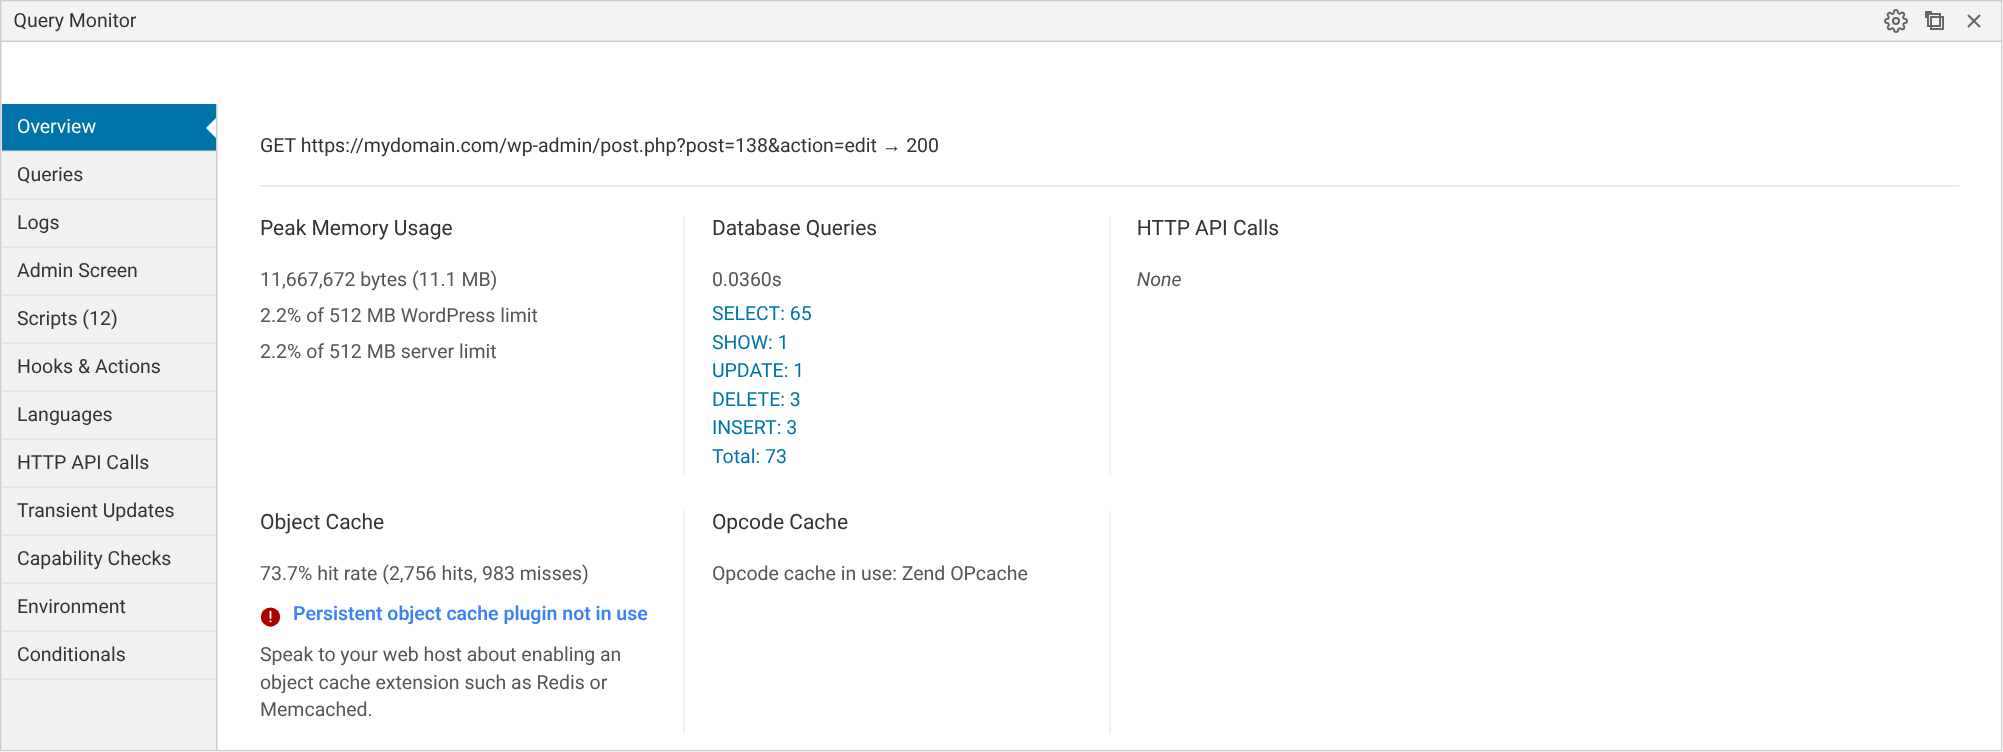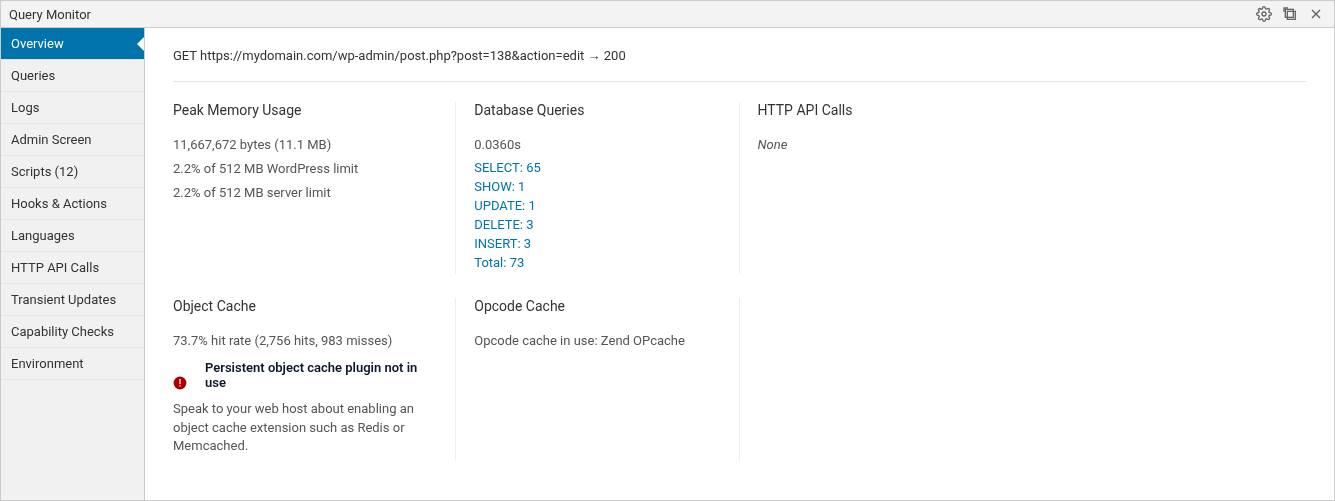--- a/index.html
+++ b/index.html
@@ -1,38 +1,38 @@
 <!DOCTYPE html>
 <html><head>
 <meta charset="utf-8">
 <style>
 * { margin: 0; padding: 0; box-sizing: border-box; }
 body { font-family: -apple-system, BlinkMacSystemFont, "Segoe UI", Roboto, sans-serif; font-size: 13px; color: #333; background: #fff; }
 .qm-container { width: 1335px; height: 501px; display: flex; flex-direction: column; border: 1px solid #ccc; overflow: hidden; }
 .qm-titlebar { height: 27px; background: #f3f3f3; border-bottom: 1px solid #ccc; display: flex; align-items: center; padding: 0 8px; justify-content: space-between; }
 .qm-title-actions { display: flex; gap: 6px; align-items: center; color: #666; }
 .qm-title-actions .icon { cursor: pointer; padding: 2px; display: inline-flex; }
-.qm-body { flex: 1; display: flex; overflow: hidden; }
+.qm-body { flex: 1; display: flex; overflow: hidden; margin-top: 41px; }
 .qm-sidebar { width: 144px; background: #f1f1f1; border-right: 1px solid #ccc; overflow-y: auto; }
 .qm-sidebar-item { padding: 8px 10px; border-bottom: 1px solid #e2e2e2; cursor: pointer; color: #333; position: relative; }
 .qm-sidebar-item.active { background: #0073aa; color: #fff; }
 .qm-sidebar-item.active::after { content: ""; position: absolute; right: -1px; top: 50%; margin-top: -8px; border: 8px solid transparent; border-right-color: #fff; }
 .qm-main { flex: 1; padding: 20px 28px; overflow-y: auto; }
 .qm-request-line { color: #333; margin-bottom: 18px; }
 .qm-hr { border: none; border-top: 1px solid #e5e5e5; margin-bottom: 20px; }
 .qm-grid4 { display: grid; grid-template-columns: repeat(4, 1fr); gap: 0; margin-bottom: 24px; }
 .qm-grid2 { display: grid; grid-template-columns: 1fr 1fr 2fr; gap: 0; }
 .qm-col { padding-right: 18px; border-right: 1px solid #eee; padding-left: 18px; }
 .qm-col:first-child { padding-left: 0; }
 .qm-col:last-child { border-right: none; }
 .qm-col h3 { font-size: 14px; font-weight: 400; color: #333; margin-bottom: 18px; }
 .qm-col p { margin: 0 0 6px 0; color: #555; line-height: 1.4; }
 .qm-muted { color: #888; }
 .qm-link { color: #0073aa; text-decoration: none; cursor: pointer; display: inline-block; margin-bottom: 4px; }
-.qm-warning { color: #0f172a; font-weight: 600; display: flex; gap: 18px; align-items: flex-end; margin: 10px 0; }
+.qm-warning { color: #3b82f6; font-weight: 600; display: flex; gap: 8px; align-items: flex-start; margin: 10px 0; }
 .qm-warning .warn-icon { flex-shrink: 0; margin-top: 2px; }
 .italic { font-style: italic; }
 svg { display: block; }
 </style>
 </head>
 <body>
 
 <div class="qm-container">
 
   <div class="qm-titlebar">
@@ -67,20 +67,21 @@
       <div class="qm-sidebar-item"><span>Queries</span></div>
       <div class="qm-sidebar-item"><span>Logs</span></div>
       <div class="qm-sidebar-item"><span>Admin Screen</span></div>
       <div class="qm-sidebar-item"><span>Scripts (12)</span></div>
       <div class="qm-sidebar-item"><span>Hooks &amp; Actions</span></div>
       <div class="qm-sidebar-item"><span>Languages</span></div>
       <div class="qm-sidebar-item"><span>HTTP API Calls</span></div>
       <div class="qm-sidebar-item"><span>Transient Updates</span></div>
       <div class="qm-sidebar-item"><span>Capability Checks</span></div>
       <div class="qm-sidebar-item"><span>Environment</span></div>
+      <div class="qm-sidebar-item"><span>Conditionals</span></div>
     </nav>
 
     <main class="qm-main">
       <p class="qm-request-line">GET https://mydomain.com/wp-admin/post.php?post=138&amp;action=edit → 200</p>
       <hr class="qm-hr">
 
       <div class="qm-grid4">
         <section class="qm-col">
           <h3>Peak Memory Usage</h3>
           <p>11,667,672 bytes (11.1 MB)</p>

